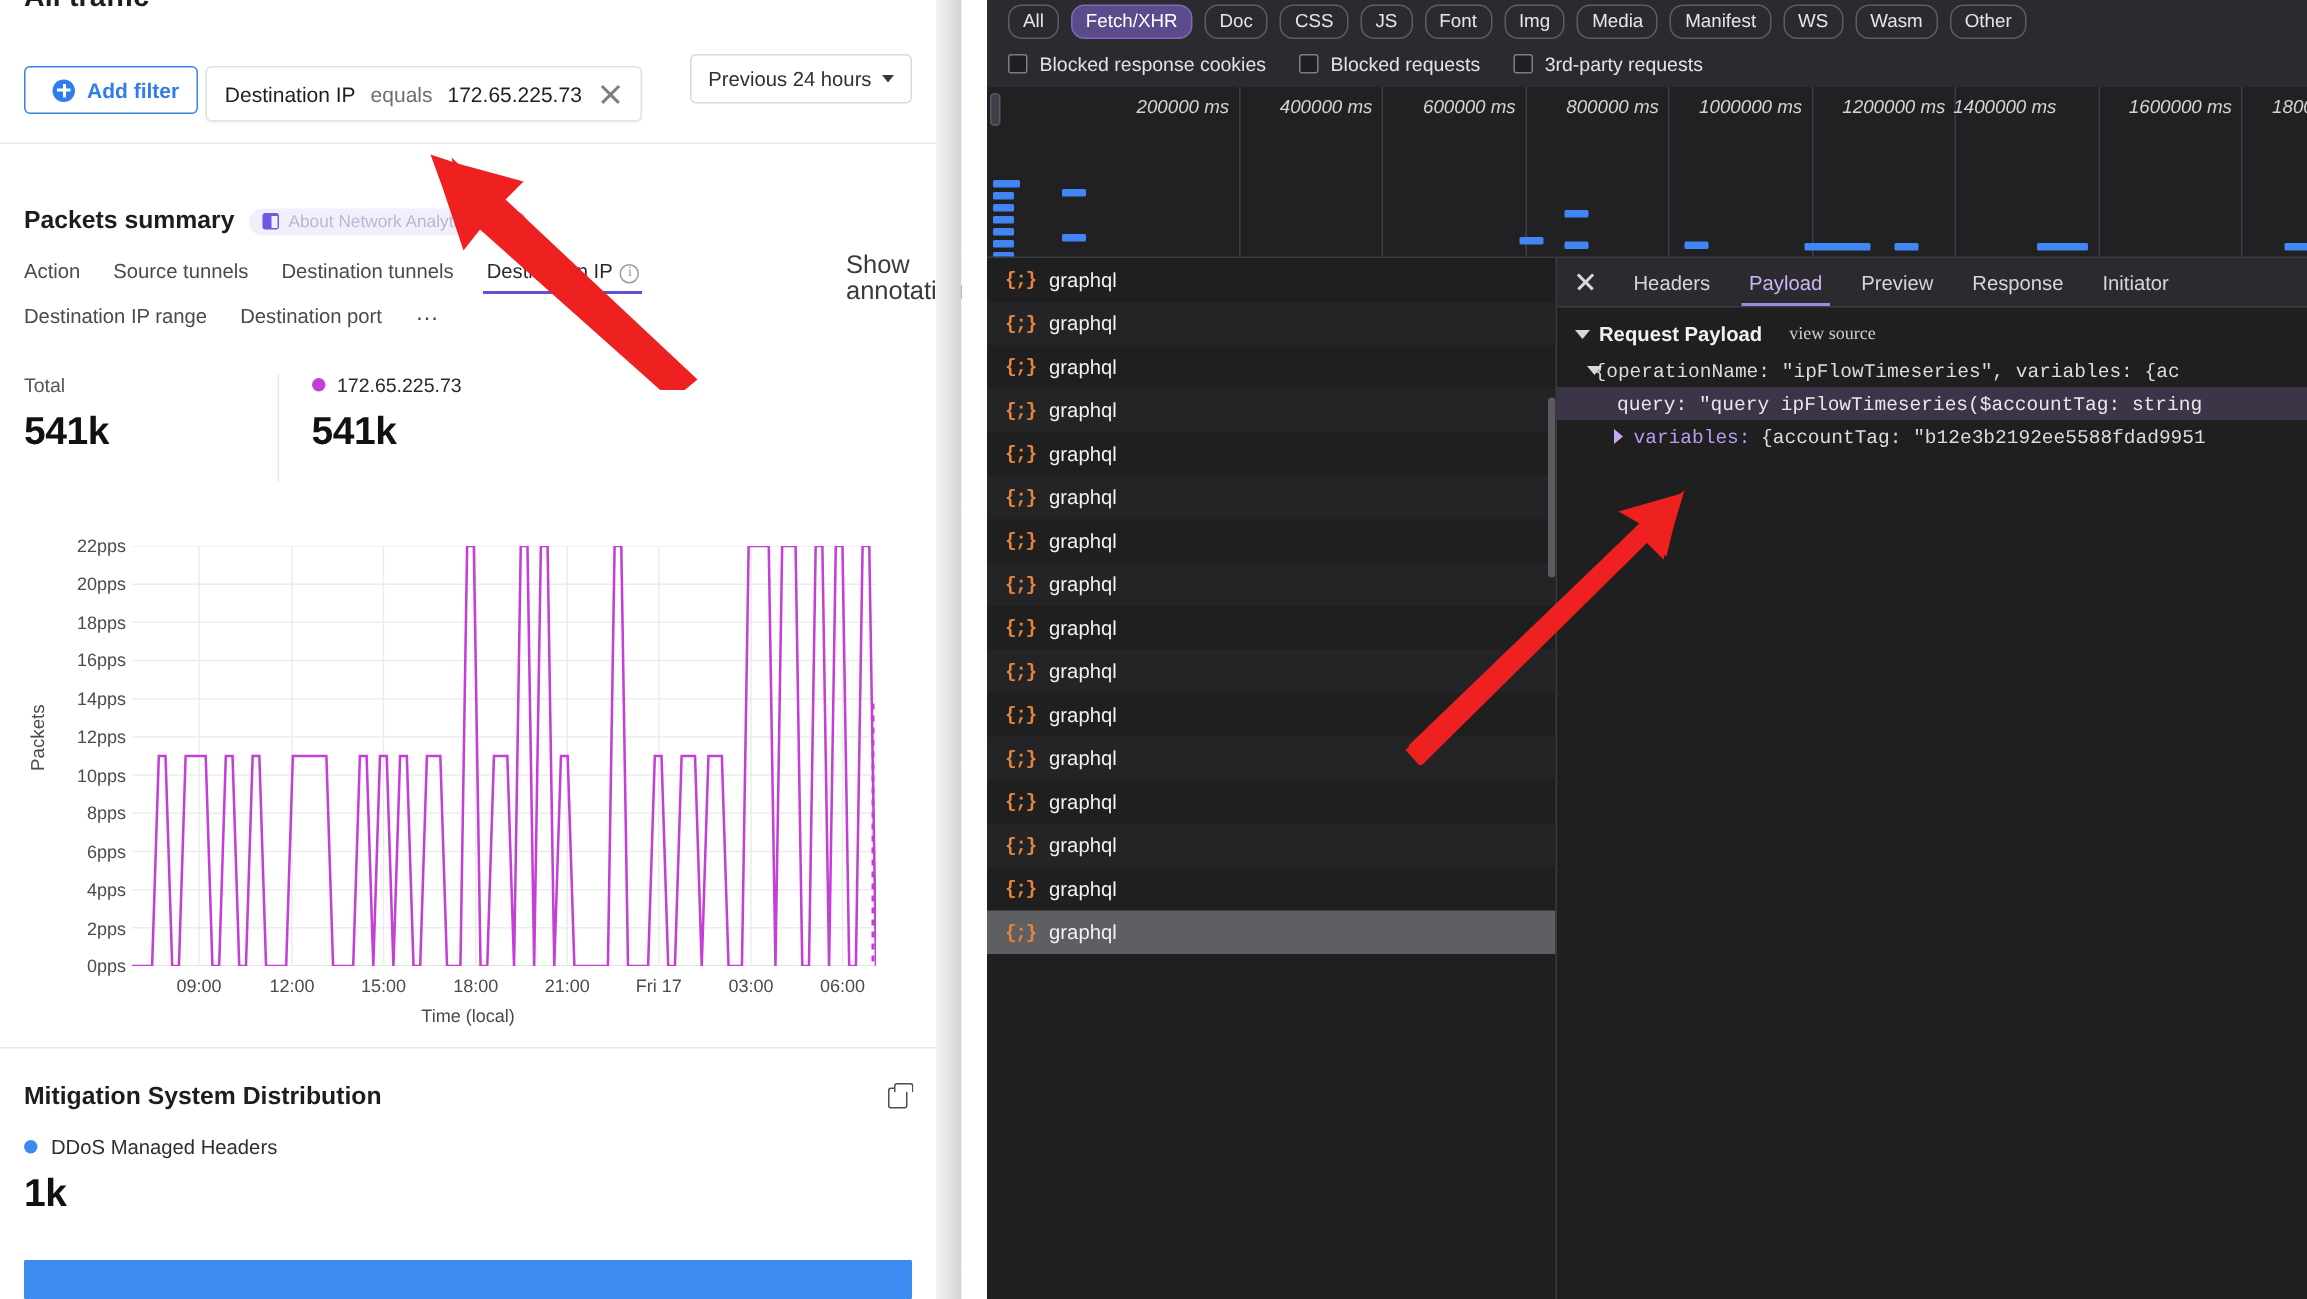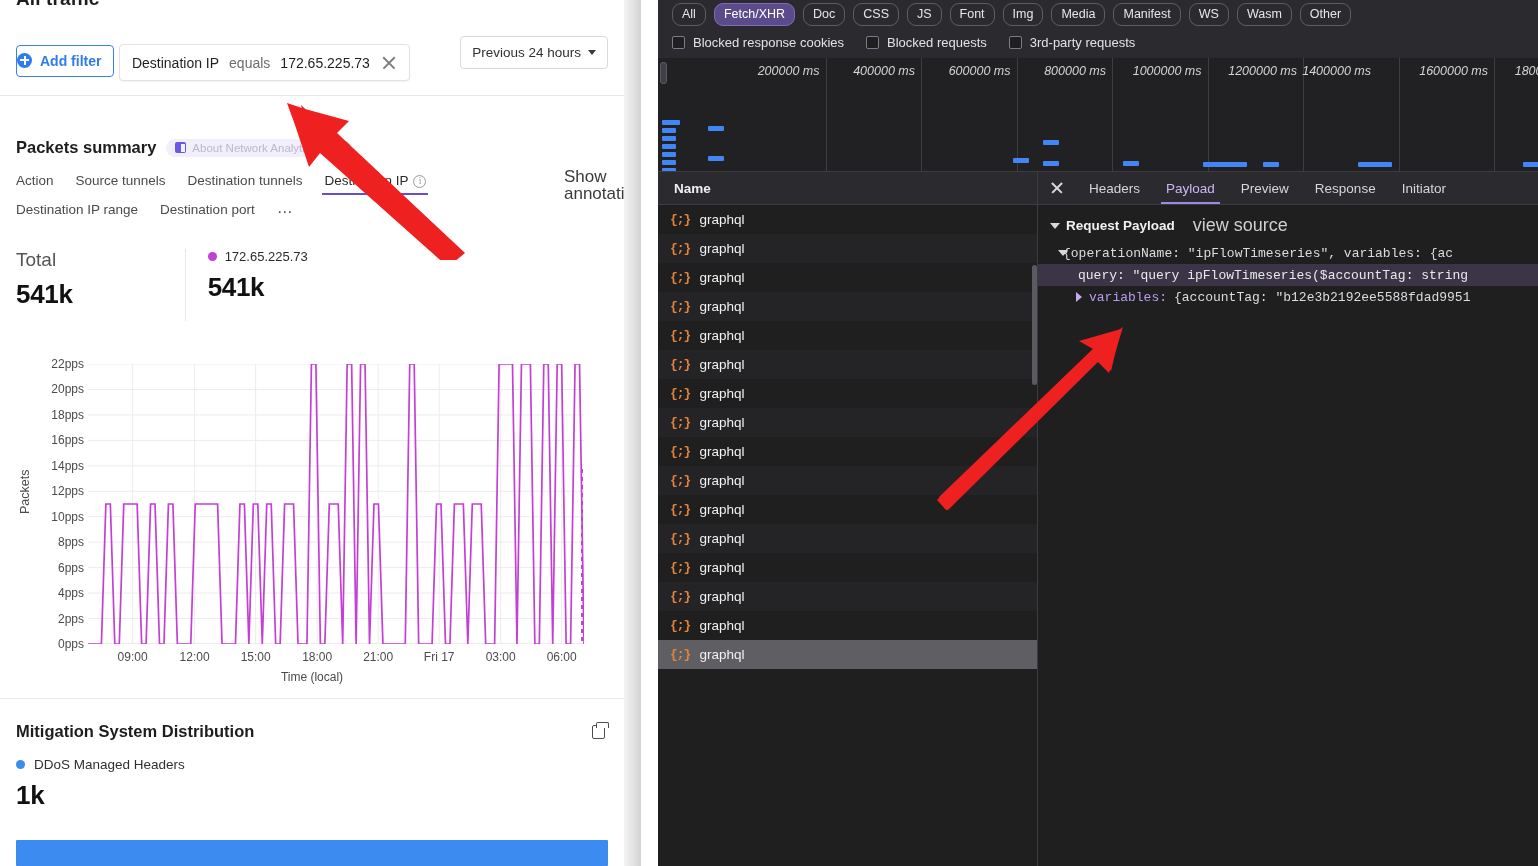--- a/index.html
+++ b/index.html
@@ -24,25 +24,25 @@
     letter-spacing: .1px;
   }
 
   
   #filter-bar {
     position: absolute; left: 0; top: 28px;
     width: 624px; padding: 8px 16px 14px 16px;
     border-bottom: 1px solid #e8e8e8;
   }
   #add-filter-btn {
-    display: inline-flex; align-items: flex-start; gap: 8px;
+    display: inline-flex; align-items: center; gap: 8px;
     border: 1px solid #3b7fe8; border-radius: 4px;
     background: #fff; color: #2f7ced;
     font-size: 14px; font-weight: 600;
-    padding: 7px 12px 7px 0;
+    padding: 7px 12px 7px 18px;
     cursor: pointer;
   }
   .plus-circle {
     width: 15px; height: 15px; border-radius: 50%;
     background: #2f7ced; position: relative; flex: 0 0 auto;
   }
   .plus-circle::before, .plus-circle::after {
     content: ""; position: absolute; background: #fff;
   }
   .plus-circle::before { left: 3px; top: 6.5px; width: 9px; height: 2px; }
@@ -178,21 +178,21 @@
   
   #totals {
     position: absolute; left: 0; top: 125px; width: 624px;
     display: flex; align-items: flex-start;
   }
   .total-block { padding: 0 16px; }
   .total-block.second {
     border-left: 1px solid #e6e6e6; margin-left: 96px;
     padding-left: 22px; min-height: 72px;
   }
-  .total-label { font-size: 19px; color: #555; }
+  .total-label { font-size: 13px; color: #555; }
   .total-legend { display: flex; align-items: center; gap: 8px; font-size: 13px; color: #2b2b2b; }
   .legend-dot { width: 9px; height: 9px; border-radius: 50%; background: #c43fd6; }
   .total-value { font-size: 26px; font-weight: 700; color: #111; margin-top: 8px; letter-spacing: -.3px; }
 
   
   #chart-wrap { position: absolute; left: 0; top: 240px; width: 624px; height: 330px; }
   #y-axis-title {
     position: absolute; left: 18px; top: 150px;
     font-size: 12.5px; color: #4a4a4a;
     transform: rotate(-90deg); transform-origin: left top;
@@ -333,21 +333,21 @@
     content: ""; position: absolute; left: 8px; right: 8px; bottom: 0; height: 2px; background: #a387e8;
   }
   #payload-body {
     padding: 8px 0 0 0; font-family: "Liberation Mono", monospace; font-size: 13px;
   }
   #payload-head {
     display: flex; align-items: center; gap: 18px;
     padding: 2px 0 6px 12px;
   }
   #payload-head .ptitle { font-weight: 700; color: #f1f1f1; font-size: 13.5px; font-family: "Liberation Sans", sans-serif; }
-  #payload-head .pview { color: #cfcfd4; font-size: 18px; font-family: Liberation Sans, sans-serif; cursor: pointer; }
+  #payload-head .pview { color: #cfcfd4; font-size: 12px; font-family: Liberation Serif, serif; cursor: pointer; }
   .tri-down {
     width: 0; height: 0; border-left: 5px solid transparent; border-right: 5px solid transparent;
     border-top: 6px solid #d9d9dc; margin-right: -12px; flex: 0 0 auto;
   }
   .tri-right {
     width: 0; height: 0; border-top: 5px solid transparent; border-bottom: 5px solid transparent;
     border-left: 6px solid #c6a9f2; flex: 0 0 auto;
   }
   .pl-row { display: flex; align-items: center; gap: 7px; height: 22px; white-space: nowrap; overflow: hidden; }
   .pl-row.highlight { background: #3b3547; }
@@ -571,21 +571,20 @@
           <div class="ov-bar" style="left: 605px; top: 104px; width: 16px; background: rgb(66, 133, 244);"></div>
           <div class="ov-bar" style="left: 700px; top: 104px; width: 34px; background: rgb(66, 133, 244);"></div>
           <div class="ov-bar" style="left: 865px; top: 104px; width: 30px; background: rgb(66, 133, 244);"></div>
         </div>
       <div id="ov-handle"></div>
     </div>
 
     <div id="dt-body">
 
       <div id="req-list">
-        <div id="name-header">Name</div>
         <div id="rows-container">
             <div class="req-row">
               <span class="gql-ico">{;}</span>
               <span>graphql</span>
             </div>
             <div class="req-row odd">
               <span class="gql-ico">{;}</span>
               <span>graphql</span>
             </div>
             <div class="req-row">

